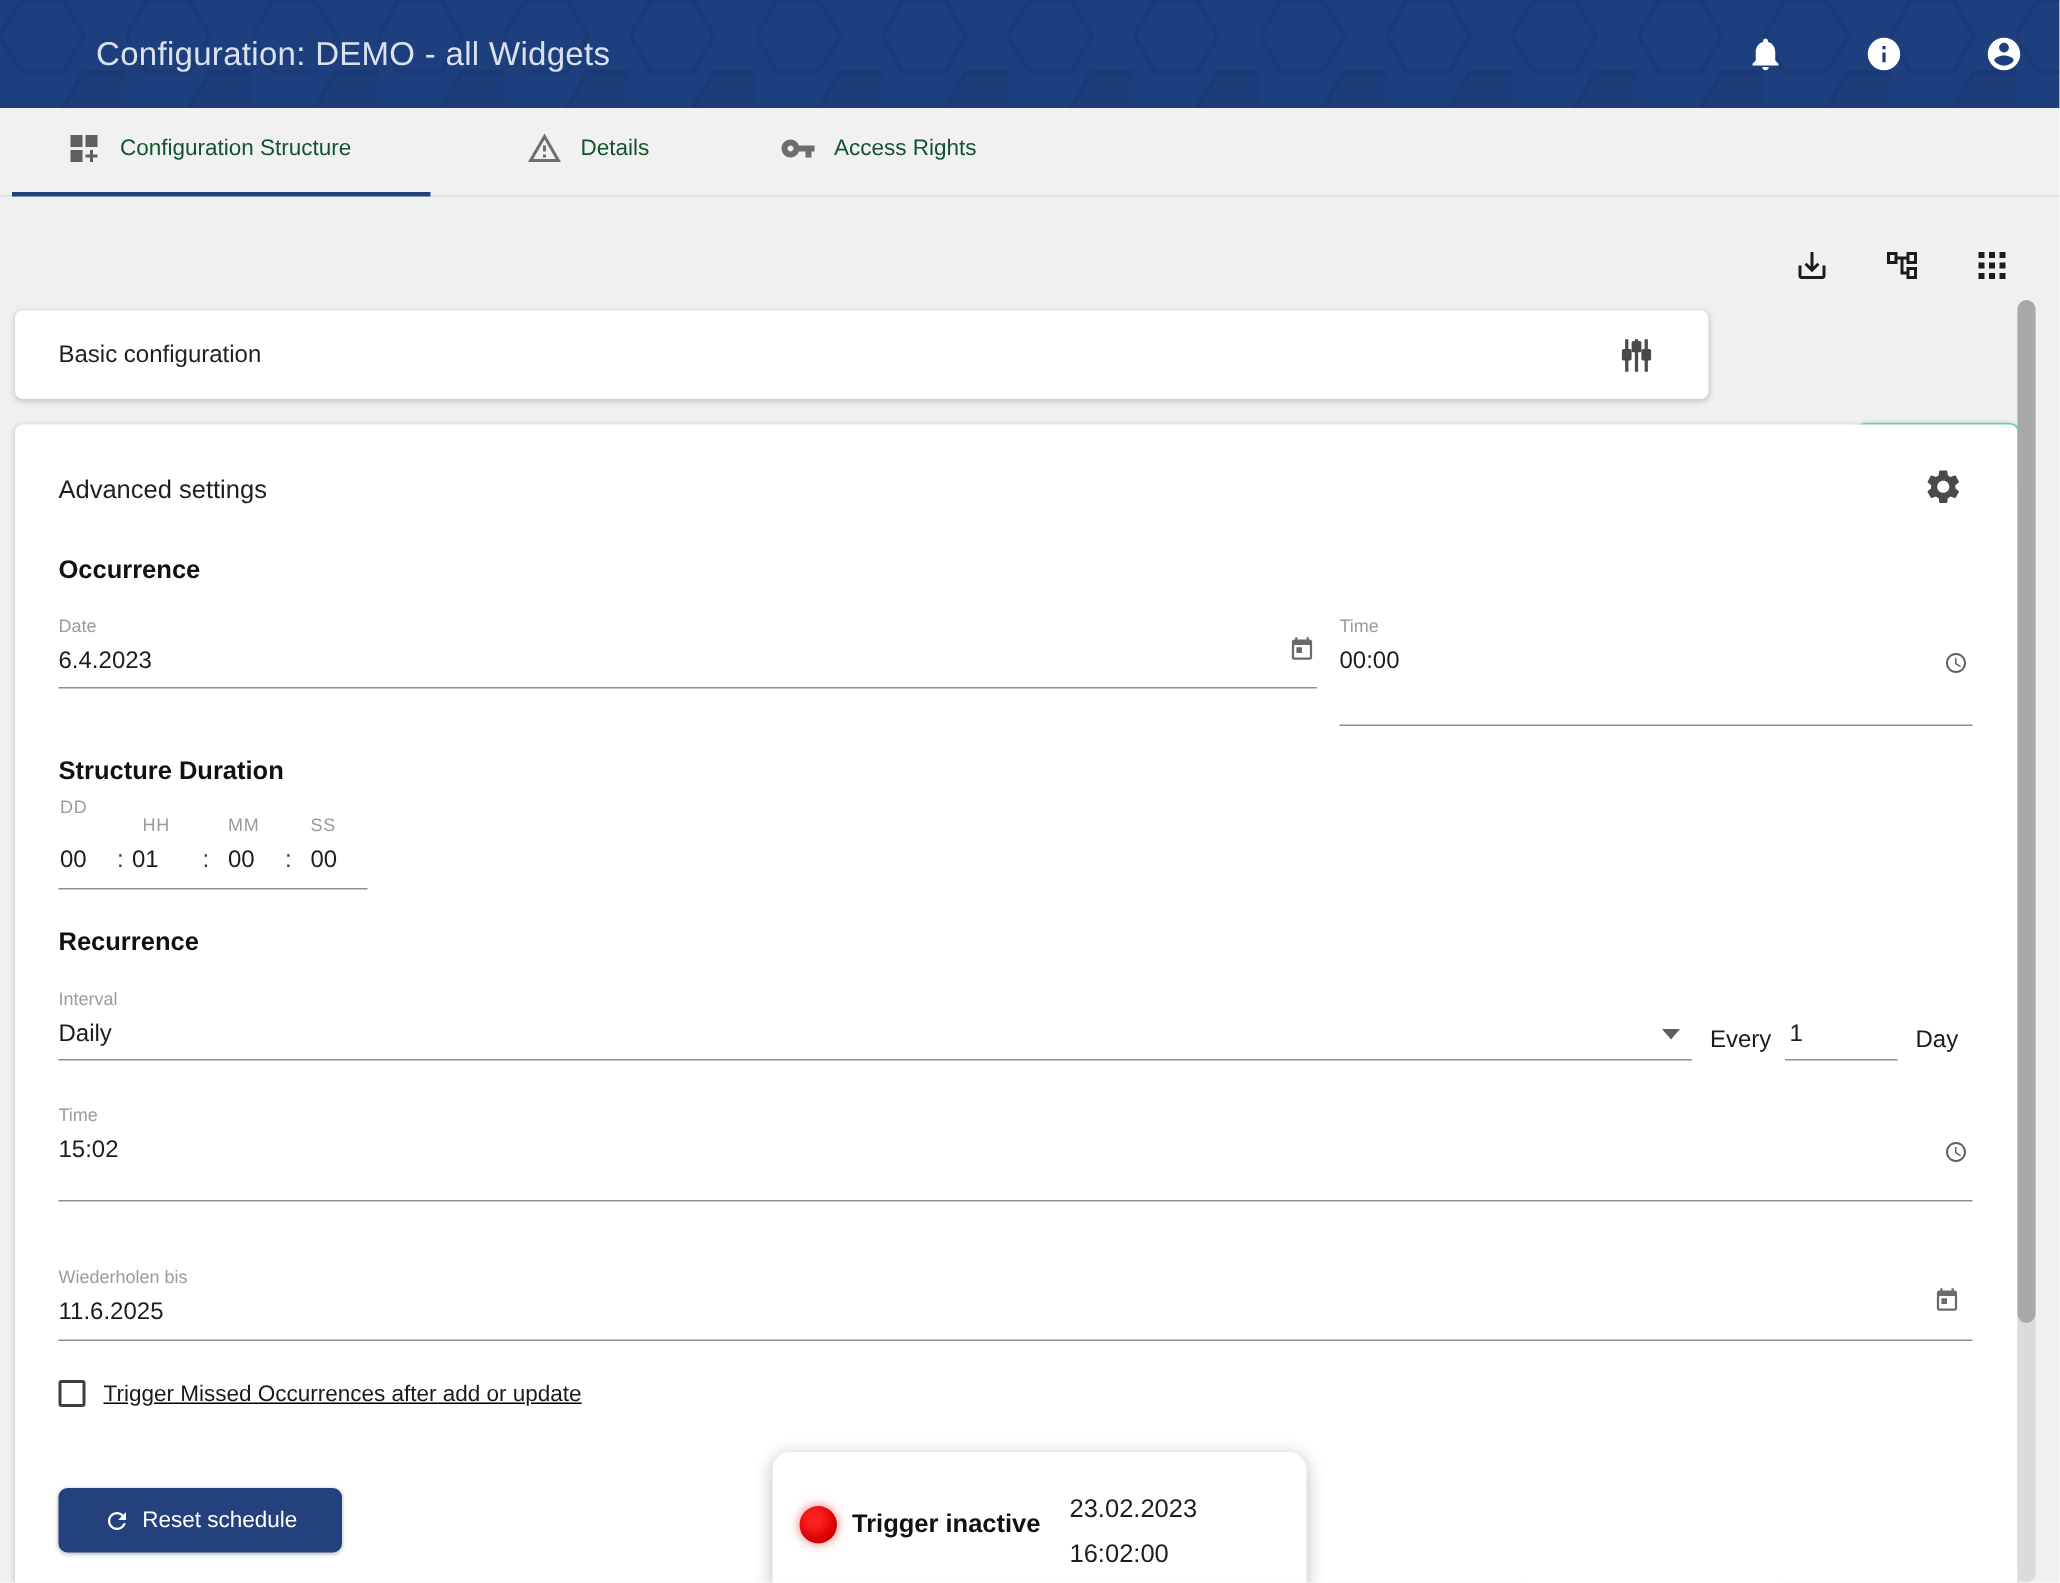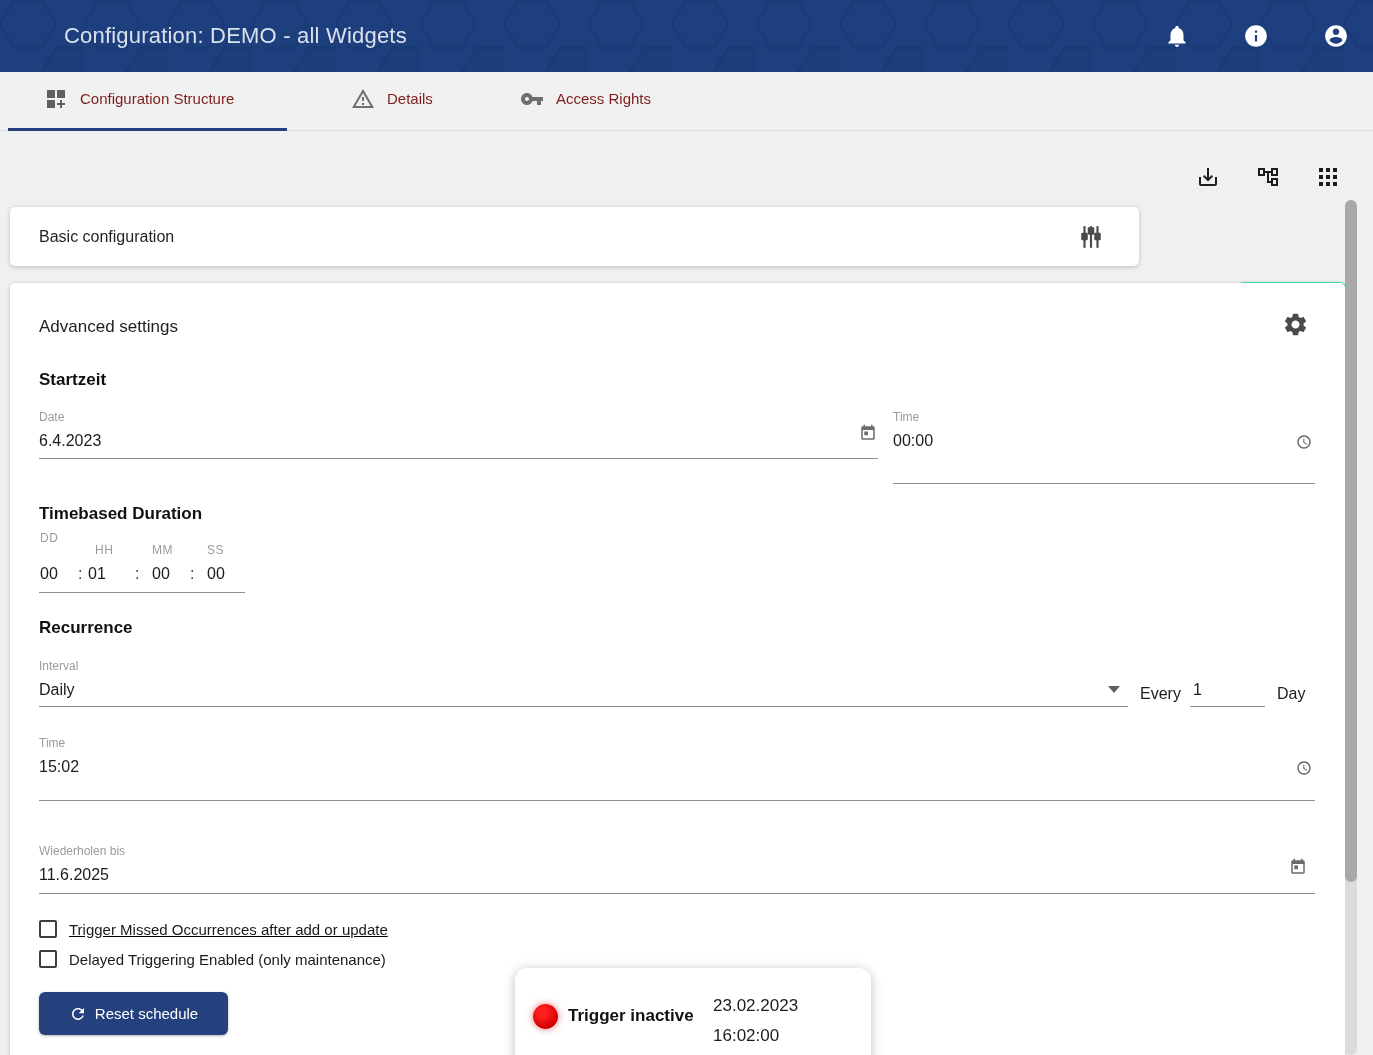--- a/index.html
+++ b/index.html
@@ -8,21 +8,21 @@
 
   
   .app-header { position:absolute; left:0; top:0; width:1373px; height:72px; background:#1d3f7e; overflow:hidden; }
   .hex-bg { position:absolute; inset:0; }
   .app-title { position:absolute; left:64px; top:0; height:72px; display:flex; align-items:center;
                color:#dbe1ec; font-size:22px; font-weight:500; letter-spacing:.2px; }
   .hdr-ico { position:absolute; top:23px; width:26px; height:26px; cursor:pointer; }
 
   
   .tabbar { position:absolute; left:0; top:72px; width:1373px; height:59px; background:#f0f1f0; border-bottom:1px solid #dcdedd; }
-  .tab { position:absolute; top:0; height:53px; display:flex; align-items:center; gap:12px; color:#7f1d1d; font-size:15px; cursor:pointer; }
+  .tab { position:absolute; top:0; height:53px; display:flex; align-items:center; gap:12px; color:#14532d; font-size:15px; cursor:pointer; }
   .tab .ticon { width:24px; height:24px; flex:0 0 auto; }
   .tab-underline { position:absolute; left:8px; top:56px; width:279px; height:3px; background:#24417e; }
   .tb-action { position:absolute; top:93px; width:24px; height:24px; cursor:pointer; }
 
   
   .toolbar { position:absolute; left:0; top:131px; width:1373px; height:76px; }
   .back-btn { position:absolute; left:22px; top:162px; width:28px; height:28px; cursor:pointer; }
   .crumb { position:absolute; left:68px; top:131px; height:76px; display:flex; align-items:center; white-space:nowrap; }
   .crumb .pfx { font-size:26px; color:#424242; }
   .crumb .cur { font-size:26px; color:#141414; }
@@ -205,37 +205,37 @@
   </svg>
 </div>
 
 <div class="card card2">
 
   <div class="sec-title" style="top:34px;">Advanced settings</div>
   <svg class="gear" viewBox="0 0 24 24">
     <path fill="#4a4a4a" d="M19.14 12.94c.04-.3.06-.61.06-.94 0-.32-.02-.64-.07-.94l2.03-1.58c.18-.14.23-.41.12-.61l-1.92-3.32c-.12-.22-.37-.29-.59-.22l-2.39.96c-.5-.38-1.03-.7-1.62-.94l-.36-2.54c-.04-.24-.24-.41-.48-.41h-3.84c-.24 0-.43.17-.47.41l-.36 2.54c-.59.24-1.13.57-1.62.94l-2.39-.96c-.22-.08-.47 0-.59.22L2.74 8.87c-.12.21-.08.47.12.61l2.03 1.58c-.05.3-.09.63-.09.94s.02.64.07.94l-2.03 1.58c-.18.14-.23.41-.12.61l1.92 3.32c.12.22.37.29.59.22l2.39-.96c.5.38 1.03.7 1.62.94l.36 2.54c.05.24.24.41.48.41h3.84c.24 0 .44-.17.47-.41l.36-2.54c.59-.24 1.13-.56 1.62-.94l2.39.96c.22.08.47 0 .59-.22l1.92-3.32c.12-.22.07-.47-.12-.61l-2.01-1.58zM12 15.6c-1.98 0-3.6-1.62-3.6-3.6s1.62-3.6 3.6-3.6 3.6 1.62 3.6 3.6-1.62 3.6-3.6 3.6z"></path>
   </svg>
 
-  <div class="h-bold" style="top:87px;">Startzeit</div>
+  <div class="h-bold" style="top:87px;">Occurrence</div>
 
   <div class="flabel" style="left:29px; top:127px;">Date</div>
   <input class="fvalue" style="left: 29px; top: 149px; width: 780px;" value="6.4.2023">
   <svg class="ficon" style="left:849px; top:141px;" viewBox="0 0 24 24">
     <path fill="#6b6b6b" d="M19 3h-1V1h-2v2H8V1H6v2H5c-1.11 0-1.99.9-1.99 2L3 19c0 1.1.89 2 2 2h14c1.1 0 2-.9 2-2V5c0-1.1-.9-2-2-2zm0 16H5V8h14v11zM7 10h5v5H7z"></path>
   </svg>
   <div class="uline" style="left:29px; top:175px; width:839px;"></div>
 
   <div class="flabel" style="left:883px; top:127px;">Time</div>
   <input class="fvalue" style="left: 883px; top: 149px; width: 370px;" value="00:00">
   <svg class="ficon" style="left:1286px; top:151px; width:16px; height:16px;" viewBox="0 0 24 24">
     <path fill="#5f5f5f" d="M11.99 2C6.47 2 2 6.48 2 12s4.47 10 9.99 10C17.52 22 22 17.52 22 12S17.52 2 11.99 2zM12 20c-4.42 0-8-3.58-8-8s3.58-8 8-8 8 3.58 8 8-3.58 8-8 8zm.5-13H11v6l5.25 3.15.75-1.23-4.5-2.67z"></path>
   </svg>
   <div class="uline" style="left:883px; top:200px; width:422px;"></div>
 
-  <div class="h-bold" style="top:221px;">Timebased Duration</div>
+  <div class="h-bold" style="top:221px;">Structure Duration</div>
 
   <div class="dur-label" style="left:30px; top:248px;">DD</div>
   <div class="dur-label" style="left:85px; top:260px;">HH</div>
   <div class="dur-label" style="left:142px; top:260px;">MM</div>
   <div class="dur-label" style="left:197px; top:260px;">SS</div>
 
   <input class="dur-val" style="left: 30px; top: 282px;" value="00">
   <div class="dur-colon" style="left:68px; top:282px;">:</div>
   <input class="dur-val" style="left: 78px; top: 282px;" value="01">
   <div class="dur-colon" style="left:125px; top:282px;">:</div>
@@ -267,24 +267,20 @@
   <input class="fvalue" style="left: 29px; top: 583px; width: 1000px;" value="11.6.2025">
   <svg class="ficon" style="left:1279px; top:575px;" viewBox="0 0 24 24">
     <path fill="#6b6b6b" d="M19 3h-1V1h-2v2H8V1H6v2H5c-1.11 0-1.99.9-1.99 2L3 19c0 1.1.89 2 2 2h14c1.1 0 2-.9 2-2V5c0-1.1-.9-2-2-2zm0 16H5V8h14v11zM7 10h5v5H7z"></path>
   </svg>
   <div class="uline" style="left:29px; top:610px; width:1276px;"></div>
 
   <div class="cbrow" style="top:637px;text-decoration:underline;">
     <div class="cbox"></div>
     <div class="cblabel">Trigger Missed Occurrences after add or update</div>
   </div>
-  <div class="cbrow" style="top:667px;">
-    <div class="cbox"></div>
-    <div class="cblabel">Delayed Triggering Enabled (only maintenance)</div>
-  </div>
 
   <button class="reset-btn">
     <svg width="18" height="18" viewBox="0 0 24 24">
       <path fill="#ffffff" d="M17.65 6.35C16.2 4.9 14.21 4 12 4c-4.42 0-7.99 3.58-7.99 8s3.57 8 7.99 8c3.73 0 6.84-2.55 7.73-6h-2.08c-.82 2.33-3.04 4-5.65 4-3.31 0-6-2.69-6-6s2.69-6 6-6c1.66 0 3.14.69 4.22 1.78L13 11h7V4l-2.35 2.35z"></path>
     </svg>
     <span>Reset schedule</span>
   </button>
 </div>
 
 <div class="popup">

